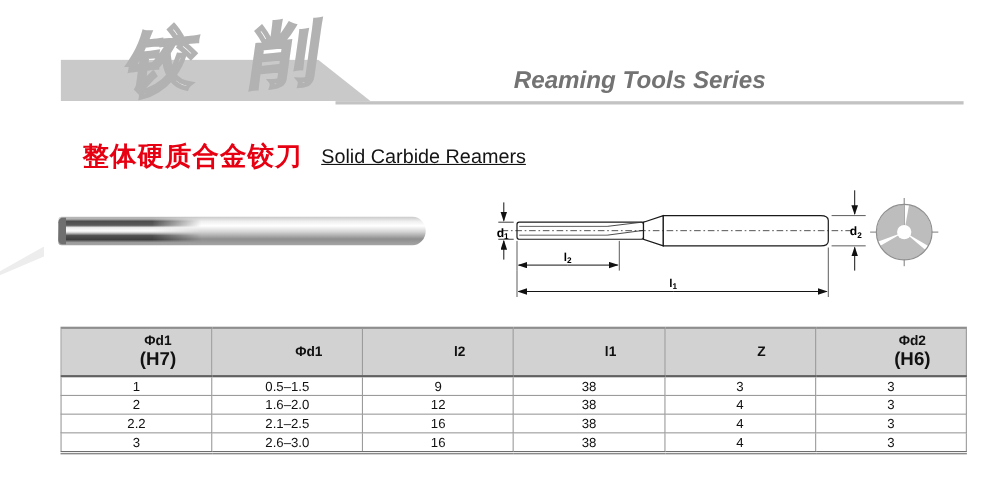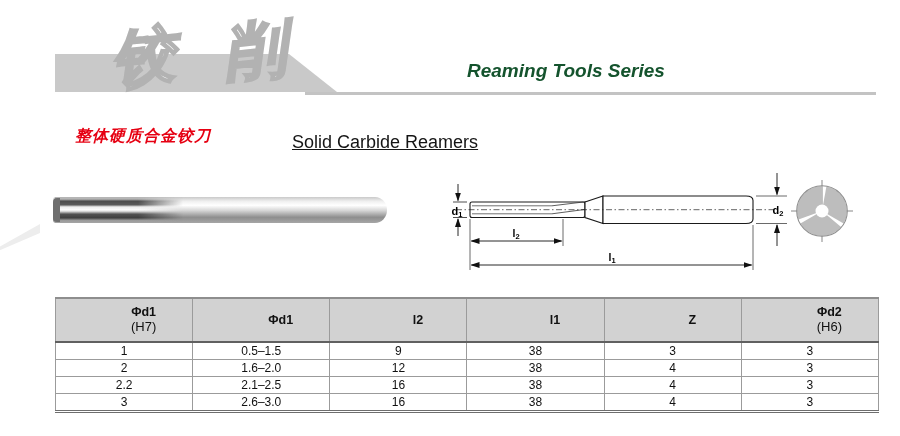--- a/index.html
+++ b/index.html
@@ -11,26 +11,26 @@
     background:#c9c9c9;
     clip-path:polygon(0 0, calc(100% - 48px) 0, 100% 100%, 0 100%);}
   .head-rule{position:absolute;left:305px;top:92px;width:571px;height:3px;background:#c3c3c3;}
   .callig{position:absolute;color:#ffffff;font-style:italic;font-weight:bold;
     font-size:62px;line-height:1;-webkit-text-stroke:2.5px #b2b2b2;
     text-shadow:0 0 1px #a8a8a8;transform:rotate(-6deg);}
   .callig.c1{left:112px;top:26px;}
   .callig.c2{left:224px;top:20px;}
   .series-zh{position:absolute;left:308px;top:52px;font-size:32px;font-weight:bold;
     letter-spacing:3px;color:#0a0a0a;}
-  .series-en{position:absolute;left:467px;top:60px;font-size:19px;font-style:italic;
-    font-weight:bold;color:#14532d;}
-
-  
-  .sec-zh{position:absolute;left:75px;top:126px;font-size:16px;font-weight:bold;
-    color:#e60012;letter-spacing:1px;font-style:italic;}
+  .series-en{position:absolute;left:467px;top:60px;font-size:22px;font-style:italic;
+    font-weight:bold;color:#737373;}
+
+  
+  .sec-zh{position:absolute;left:75px;top:126px;font-size:24px;font-weight:bold;
+    color:#e60012;letter-spacing:1px;}
   .sec-en{position:absolute;left:292px;top:132px;font-size:18px;color:#141414;text-decoration:underline;}
 
   
   .photo{position:absolute;left:53px;top:197px;width:334px;height:26px;}
   .rod{position:absolute;left:0;top:0;width:100%;height:100%;
     border-radius:3px 12px 12px 3px / 3px 13px 13px 3px;
     background:linear-gradient(180deg,#c9c9c9 0%,#efefef 16%,#ffffff 32%,#d6d6d6 52%,#8e8e8e 78%,#a6a6a6 100%);}
   .flutes{position:absolute;left:2px;top:0;width:128px;height:100%;
     background:linear-gradient(180deg,#b5b5b5 0%,#b5b5b5 8%,#4c4c4c 16%,#5a5a5a 30%,#ededed 38%,#fdfdfd 50%,#d0d0d0 56%,#515151 66%,#3f3f3f 80%,#9a9a9a 90%,#a5a5a5 100%);
     -webkit-mask-image:linear-gradient(90deg,#000 65%,transparent 100%);
@@ -47,21 +47,21 @@
     font-size:13px;font-weight:bold;color:#000;}
 
   
   .spec{position:absolute;left:55px;top:297px;width:824px;border-collapse:collapse;table-layout:fixed;}
   .spec th{background:#d2d2d2;font-size:12.5px;font-weight:bold;line-height:1.15;
     height:40px;border-left:1px solid #9b9b9b;border-right:1px solid #9b9b9b;
     border-top:2px solid #8e8e8e;border-bottom:2px solid #606060;text-align:center;vertical-align:middle;padding-left:40px;}
   .spec td{font-size:12px;height:16px;text-align:center;vertical-align:middle;
     border:1px solid #9b9b9b;padding:0;}
   .spec tr:last-child td{border-bottom:3px double #6e6e6e;}
-  .spec .hl2{font-weight:normal;font-size:13px;}
+  .spec .hl2{font-weight:bold;font-size:17px;}
 </style>
 </head>
 <body>
 
 <div id="page">
 
   <div class="banner-shape"></div>
   <div class="head-rule"></div>
   <div class="callig c1">铰</div>
   <div class="callig c2">削</div>

